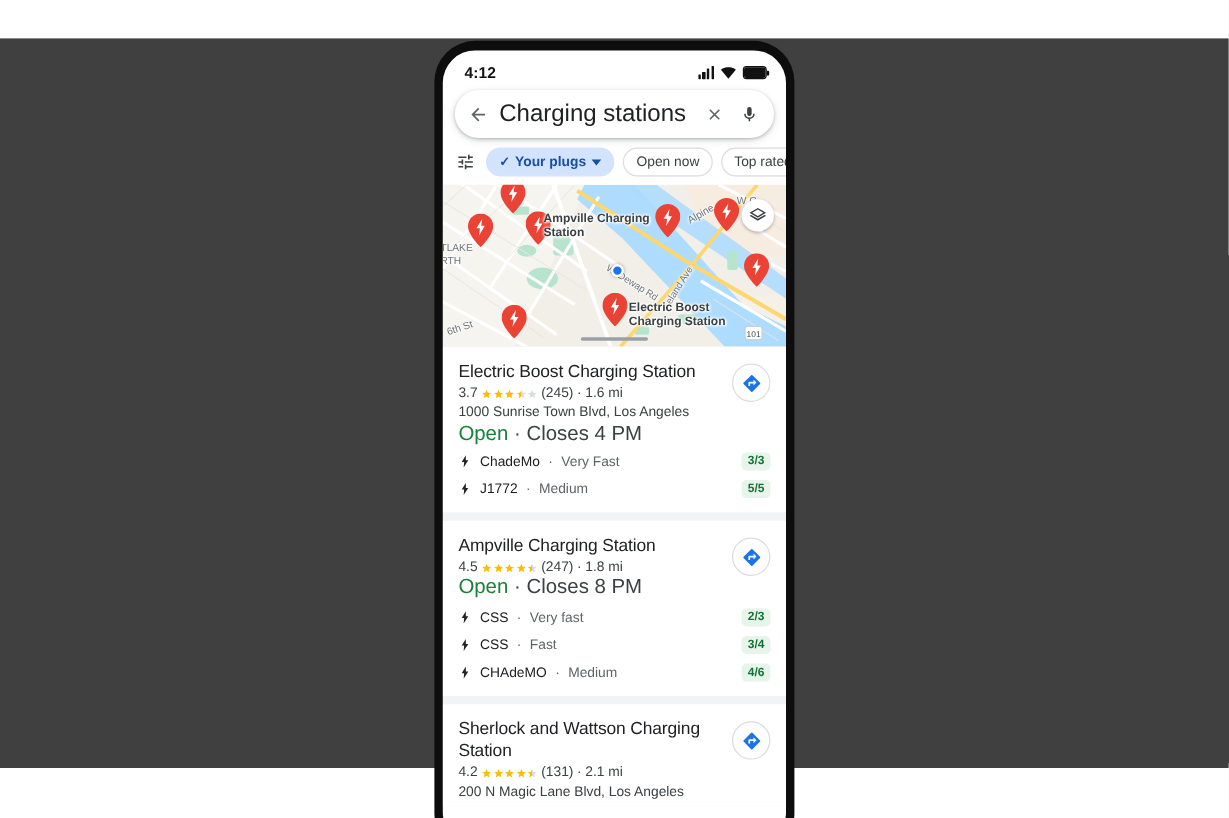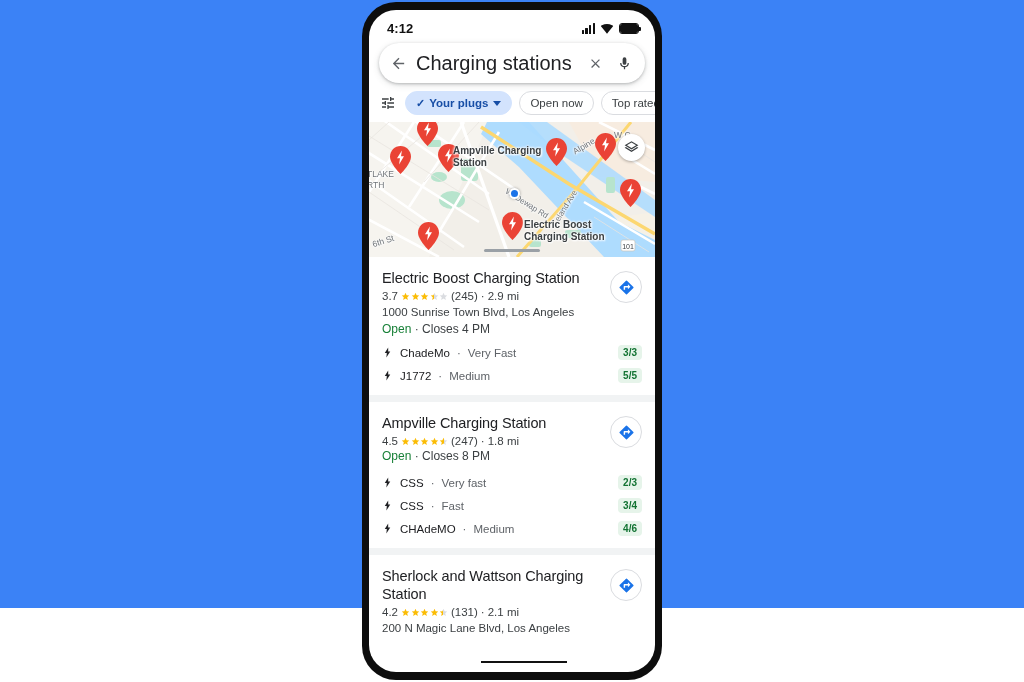--- a/index.html
+++ b/index.html
@@ -2,21 +2,21 @@
 <html><head>
 <meta charset="utf-8">
 <style>
   * { box-sizing: border-box; margin: 0; padding: 0; }
   html, body {
     width: 1024px; height: 682px;
     background: #ffffff;
     font-family: "Liberation Sans", sans-serif;
     overflow: hidden;
   }
-  .stage { position: relative; width: 1024px; height: 608px; background:#3b82f6; }
+  .stage { position: relative; width: 1024px; height: 608px; background:#404040;margin-top:32px; }
 
   
   .phone {
     position: absolute; left: 362px; top: 2px;
     width: 300px; height: 678px;
     background: #0d0d0d;
     border-radius: 34px;
     padding: 8px 7px;
     overflow: hidden;
   }
@@ -130,21 +130,21 @@
   .title {
     font-size: 14.5px; color: #202124; line-height: 18px;
     letter-spacing: -.1px;
   }
   .ratingline {
     display: flex; align-items: center; gap: 3px;
     margin-top: 3px; font-size: 11.5px; color: #3c4043;
   }
   .stars { display: inline-flex; align-items:center; gap: .5px; }
   .addr { font-size: 11.5px; color: #3c4043; margin-top: 3px; line-height: 15px; }
-  .hours { font-size: 12px; margin-top: 2px; line-height: 15px; color:#3c4043; }
+  .hours { font-size: 17px; margin-top: 2px; line-height: 15px; color:#3c4043; }
   .open { color: #188038; }
   .used {
     display: flex; align-items: center; gap: 7px;
     font-size: 11.5px; color: #3c4043; margin-top: 9px;
   }
   .plug-row {
     display: flex; align-items: center; gap: 7px;
     margin-top: 8px; font-size: 11.5px; color: #3c4043; justify-content: space-between;
   }
   .plug-row .nm { color: #202124; }
@@ -367,21 +367,21 @@
                         </linearGradient>
                       </defs>
                       <path fill="url(#h1)" d="m12 17.3 6.2 3.7-1.6-7 5.4-4.7-7.1-.6L12 2 9.1 8.7 2 9.3l5.4 4.7-1.6 7z"></path>
                     </svg>
                   <svg width="9" height="9" viewBox="0 0 24 24">
                       <path fill="#dadce0" d="m12 17.3 6.2 3.7-1.6-7 5.4-4.7-7.1-.6L12 2 9.1 8.7 2 9.3l5.4 4.7-1.6 7z"></path>
                     </svg>
                 </span>
                 <span>(245)</span>
                 <span>·</span>
-                <span>2.9 mi</span>
+                <span>1.6 mi</span>
               </div>
               <div class="addr">1000 Sunrise Town Blvd, Los Angeles</div>
               <div class="hours">
                 <span class="open">Open</span>
                 <span>·</span>
                 <span>Closes 4 PM</span>
               </div>
             </div>
             <div class="dir-btn">
               <svg width="17" height="17" viewBox="0 0 24 24">

